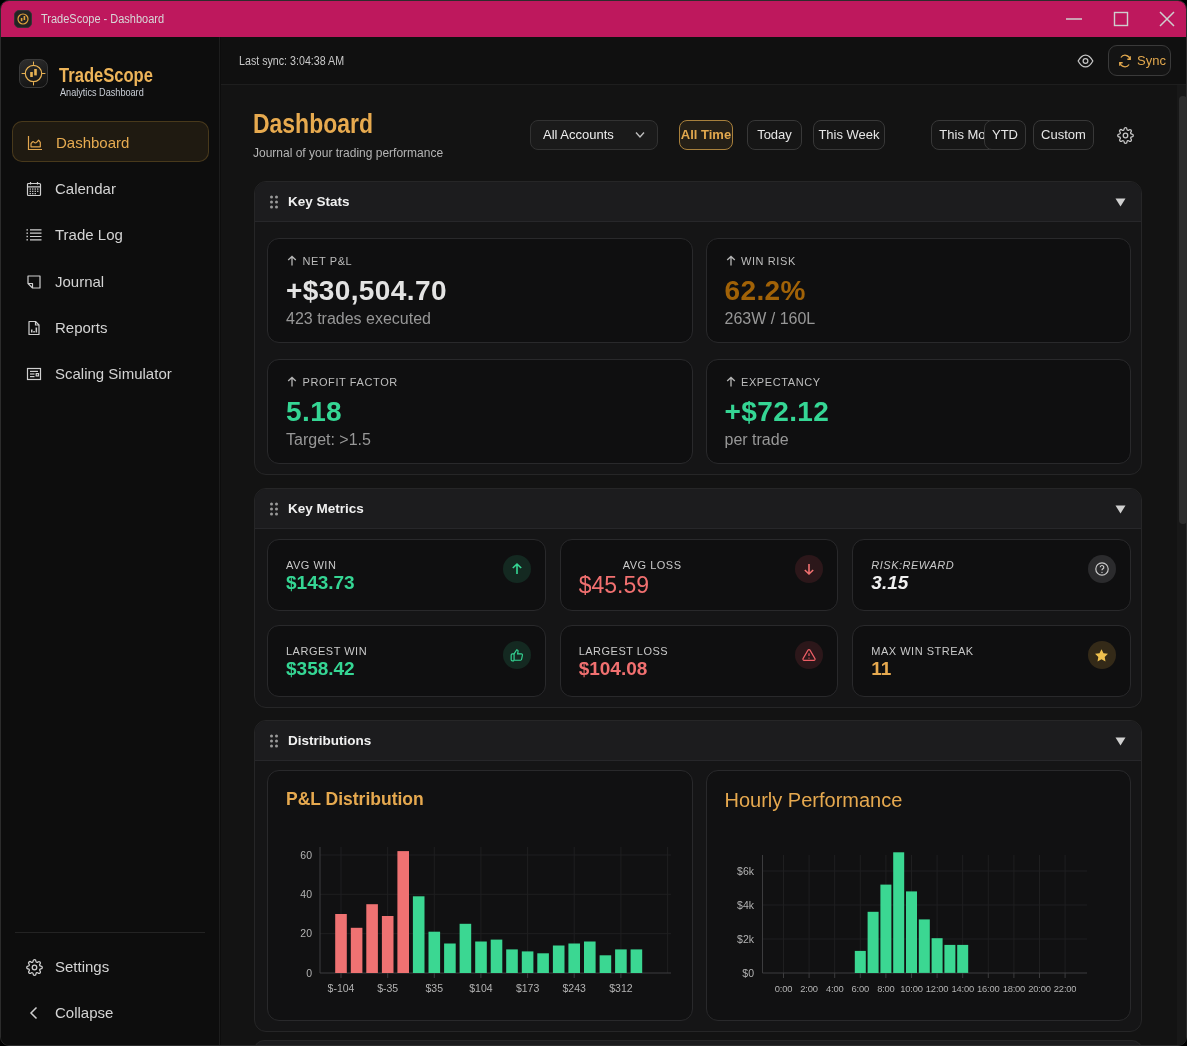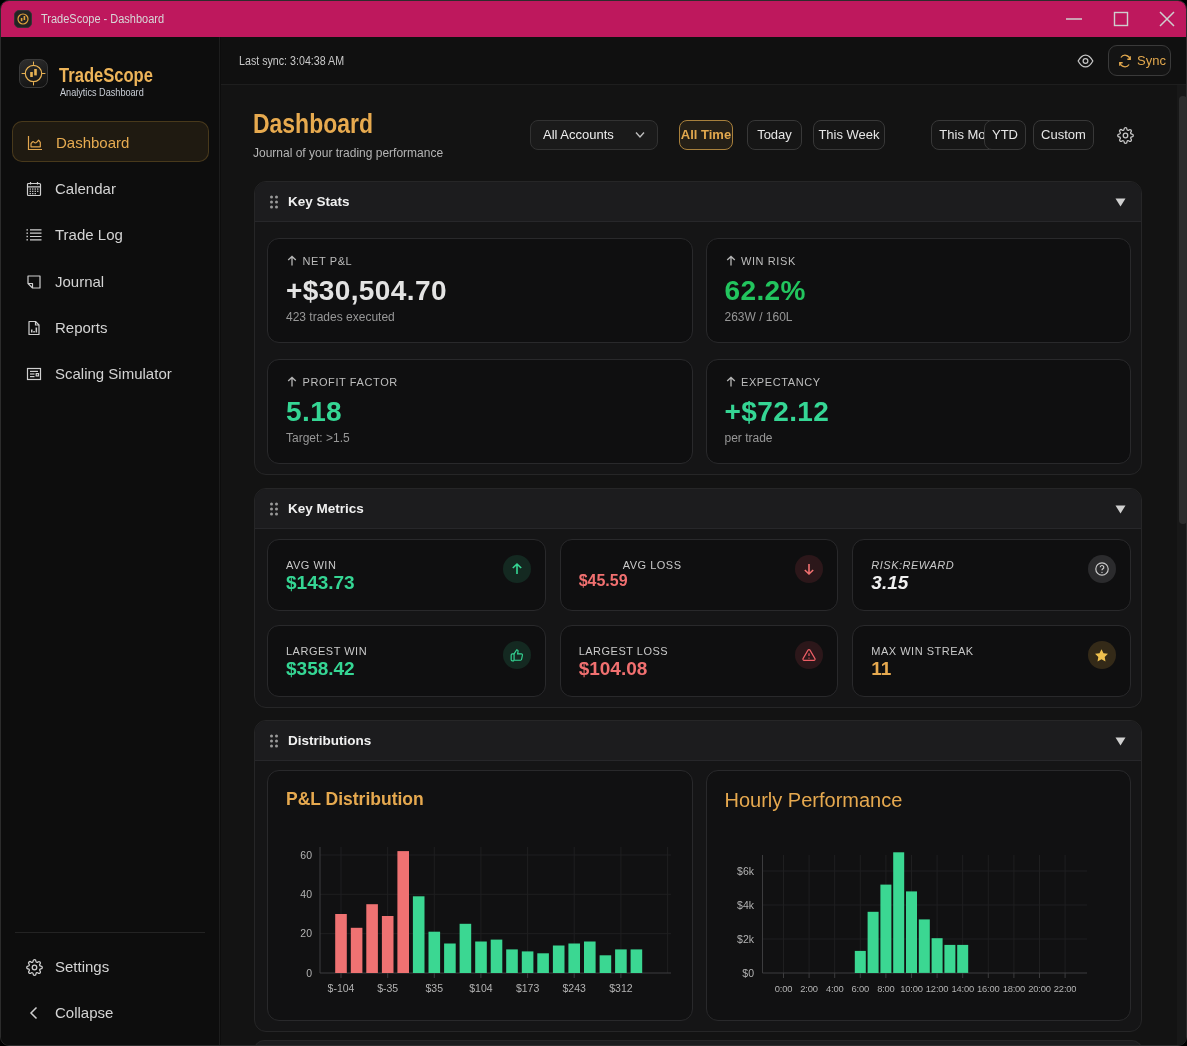--- a/index.html
+++ b/index.html
@@ -26,21 +26,21 @@
   
   .topbar { position:absolute; left:220px; top:36px; width:967px; height:48px; background:#101010; border-bottom:1px solid #1e1e1e; }
   
   .content { position:absolute; left:220px; top:84px; width:967px; height:962px; background:#131313; }
   .panel { position:absolute; left:33px; width:888px; background:#151516; border:1px solid #262627; border-radius:12px; }
   .phead { position:absolute; left:0; top:0; width:100%; height:40px; background:#1c1c1e; border-bottom:1px solid #27272a;
            border-radius:11px 11px 0 0; }
   .ptitle { position:absolute; left:33px; top:0; height:40px; line-height:40px; font-size:13.5px; font-weight:bold; color:#f0f0f0; }
   .card { position:absolute; background:#0f0f10; border:1px solid #29292b; border-radius:12px; }
   .klabel { font-size:11px; letter-spacing:0.6px; color:#bdbdbd; }
-  .ksub { font-size:12px; color:#979797; }
+  .ksub { font-size:16px; color:#979797; }
   .btn { position:absolute; top:35px; height:30px; border-radius:8px; border:1px solid #383838; background:#161616;
          color:#e6e6e6; font-size:13px; text-align:center; }
   .btn span { display:inline-block; line-height:28px; }
   .ic-circle { position:absolute; width:28px; height:28px; border-radius:50%; }
 </style>
 </head>
 <body>
 <div class="win">
 
   <div class="titlebar">
@@ -233,21 +233,21 @@
         <div class="abs" style="left:18px;top:36px;font-size:28px;font-weight:bold;color:#e3e3e3;letter-spacing:0.4px;">+$30,504.70</div>
         <div class="ksub abs" style="left:18px;top:71px;">423 trades executed</div>
       </div>
       <div class="card" style="left:450.5px;top:56px;width:425.5px;height:105px;">
         <div class="abs" style="left:18px;top:12px;">
           <svg style="vertical-align:-2px;display:inline-block" width="12" height="12" viewBox="0 0 12 12" fill="none" stroke="#b5b5b5" stroke-width="1.3">
               <path d="M6 10.5 V1.8 M2.2 5 L6 1.5 L9.8 5"></path>
             </svg>
           <span class="klabel">WIN RISK</span>
         </div>
-        <div class="abs" style="left:18px;top:36px;font-size:28px;font-weight:bold;color:#22c55e;letter-spacing:0.4px;">62.2%</div>
+        <div class="abs" style="left:18px;top:36px;font-size:28px;font-weight:bold;color:#a16207;letter-spacing:0.4px;">62.2%</div>
         <div class="ksub abs" style="left:18px;top:71px;">263W / 160L</div>
       </div>
       <div class="card" style="left:12px;top:177px;width:425.5px;height:105px;">
         <div class="abs" style="left:18px;top:12px;">
           <svg style="vertical-align:-2px;display:inline-block" width="12" height="12" viewBox="0 0 12 12" fill="none" stroke="#b5b5b5" stroke-width="1.3">
               <path d="M6 10.5 V1.8 M2.2 5 L6 1.5 L9.8 5"></path>
             </svg>
           <span class="klabel">PROFIT FACTOR</span>
         </div>
         <div class="abs" style="left:18px;top:36px;font-size:28px;font-weight:bold;color:#35d694;letter-spacing:0.4px;">5.18</div>
@@ -283,21 +283,21 @@
         <div class="abs" style="left:18px;top:19px;font-size:11px;letter-spacing:0.5px;color:#c9c9c9;">AVG WIN</div>
         <div class="abs" style="left:18px;top:32px;font-size:19px;font-weight:bold;color:#35d694;">$143.73</div>
         <div class="ic-circle" style="left:234.67000000000002px;top:15px;background:rgba(46,160,110,0.18);">
             <svg class="abs" style="left:7px;top:7px" width="14" height="14" viewBox="0 0 14 14" fill="none" stroke="#35d694" stroke-width="1.6">
               <path d="M7 12 V2.5 M2.8 6 L7 2 L11.2 6"></path>
             </svg>
           </div>
       </div>
       <div class="card" style="left:304.67px;top:50px;width:278.67px;height:72px;">
         <div class="abs" style="left:18px;top:19px;font-size:11px;letter-spacing:0.5px;color:#c9c9c9;margin-left:44px;">AVG LOSS</div>
-        <div class="abs" style="left:18px;top:32px;font-size:16px;font-weight:bold;color:#f17070;">$45.59</div>
+        <div class="abs" style="left:18px;top:32px;font-size:23px;font-weight:normal;color:#f17070;">$45.59</div>
         <div class="ic-circle" style="left:234.67000000000002px;top:15px;background:rgba(200,70,80,0.16);">
             <svg class="abs" style="left:7px;top:7px" width="14" height="14" viewBox="0 0 14 14" fill="none" stroke="#f17070" stroke-width="1.6">
               <path d="M7 2 V11.5 M2.8 8 L7 12 L11.2 8"></path>
             </svg>
           </div>
       </div>
       <div class="card" style="left:597.34px;top:50px;width:278.67px;height:72px;font-style:italic;">
         <div class="abs" style="left:18px;top:19px;font-size:11px;letter-spacing:0.5px;color:#c9c9c9;">RISK:REWARD</div>
         <div class="abs" style="left:18px;top:32px;font-size:19px;font-weight:bold;color:#f0f0f0;">3.15</div>
         <div class="ic-circle" style="left:234.67000000000002px;top:15px;background:#2b2b2d;">

